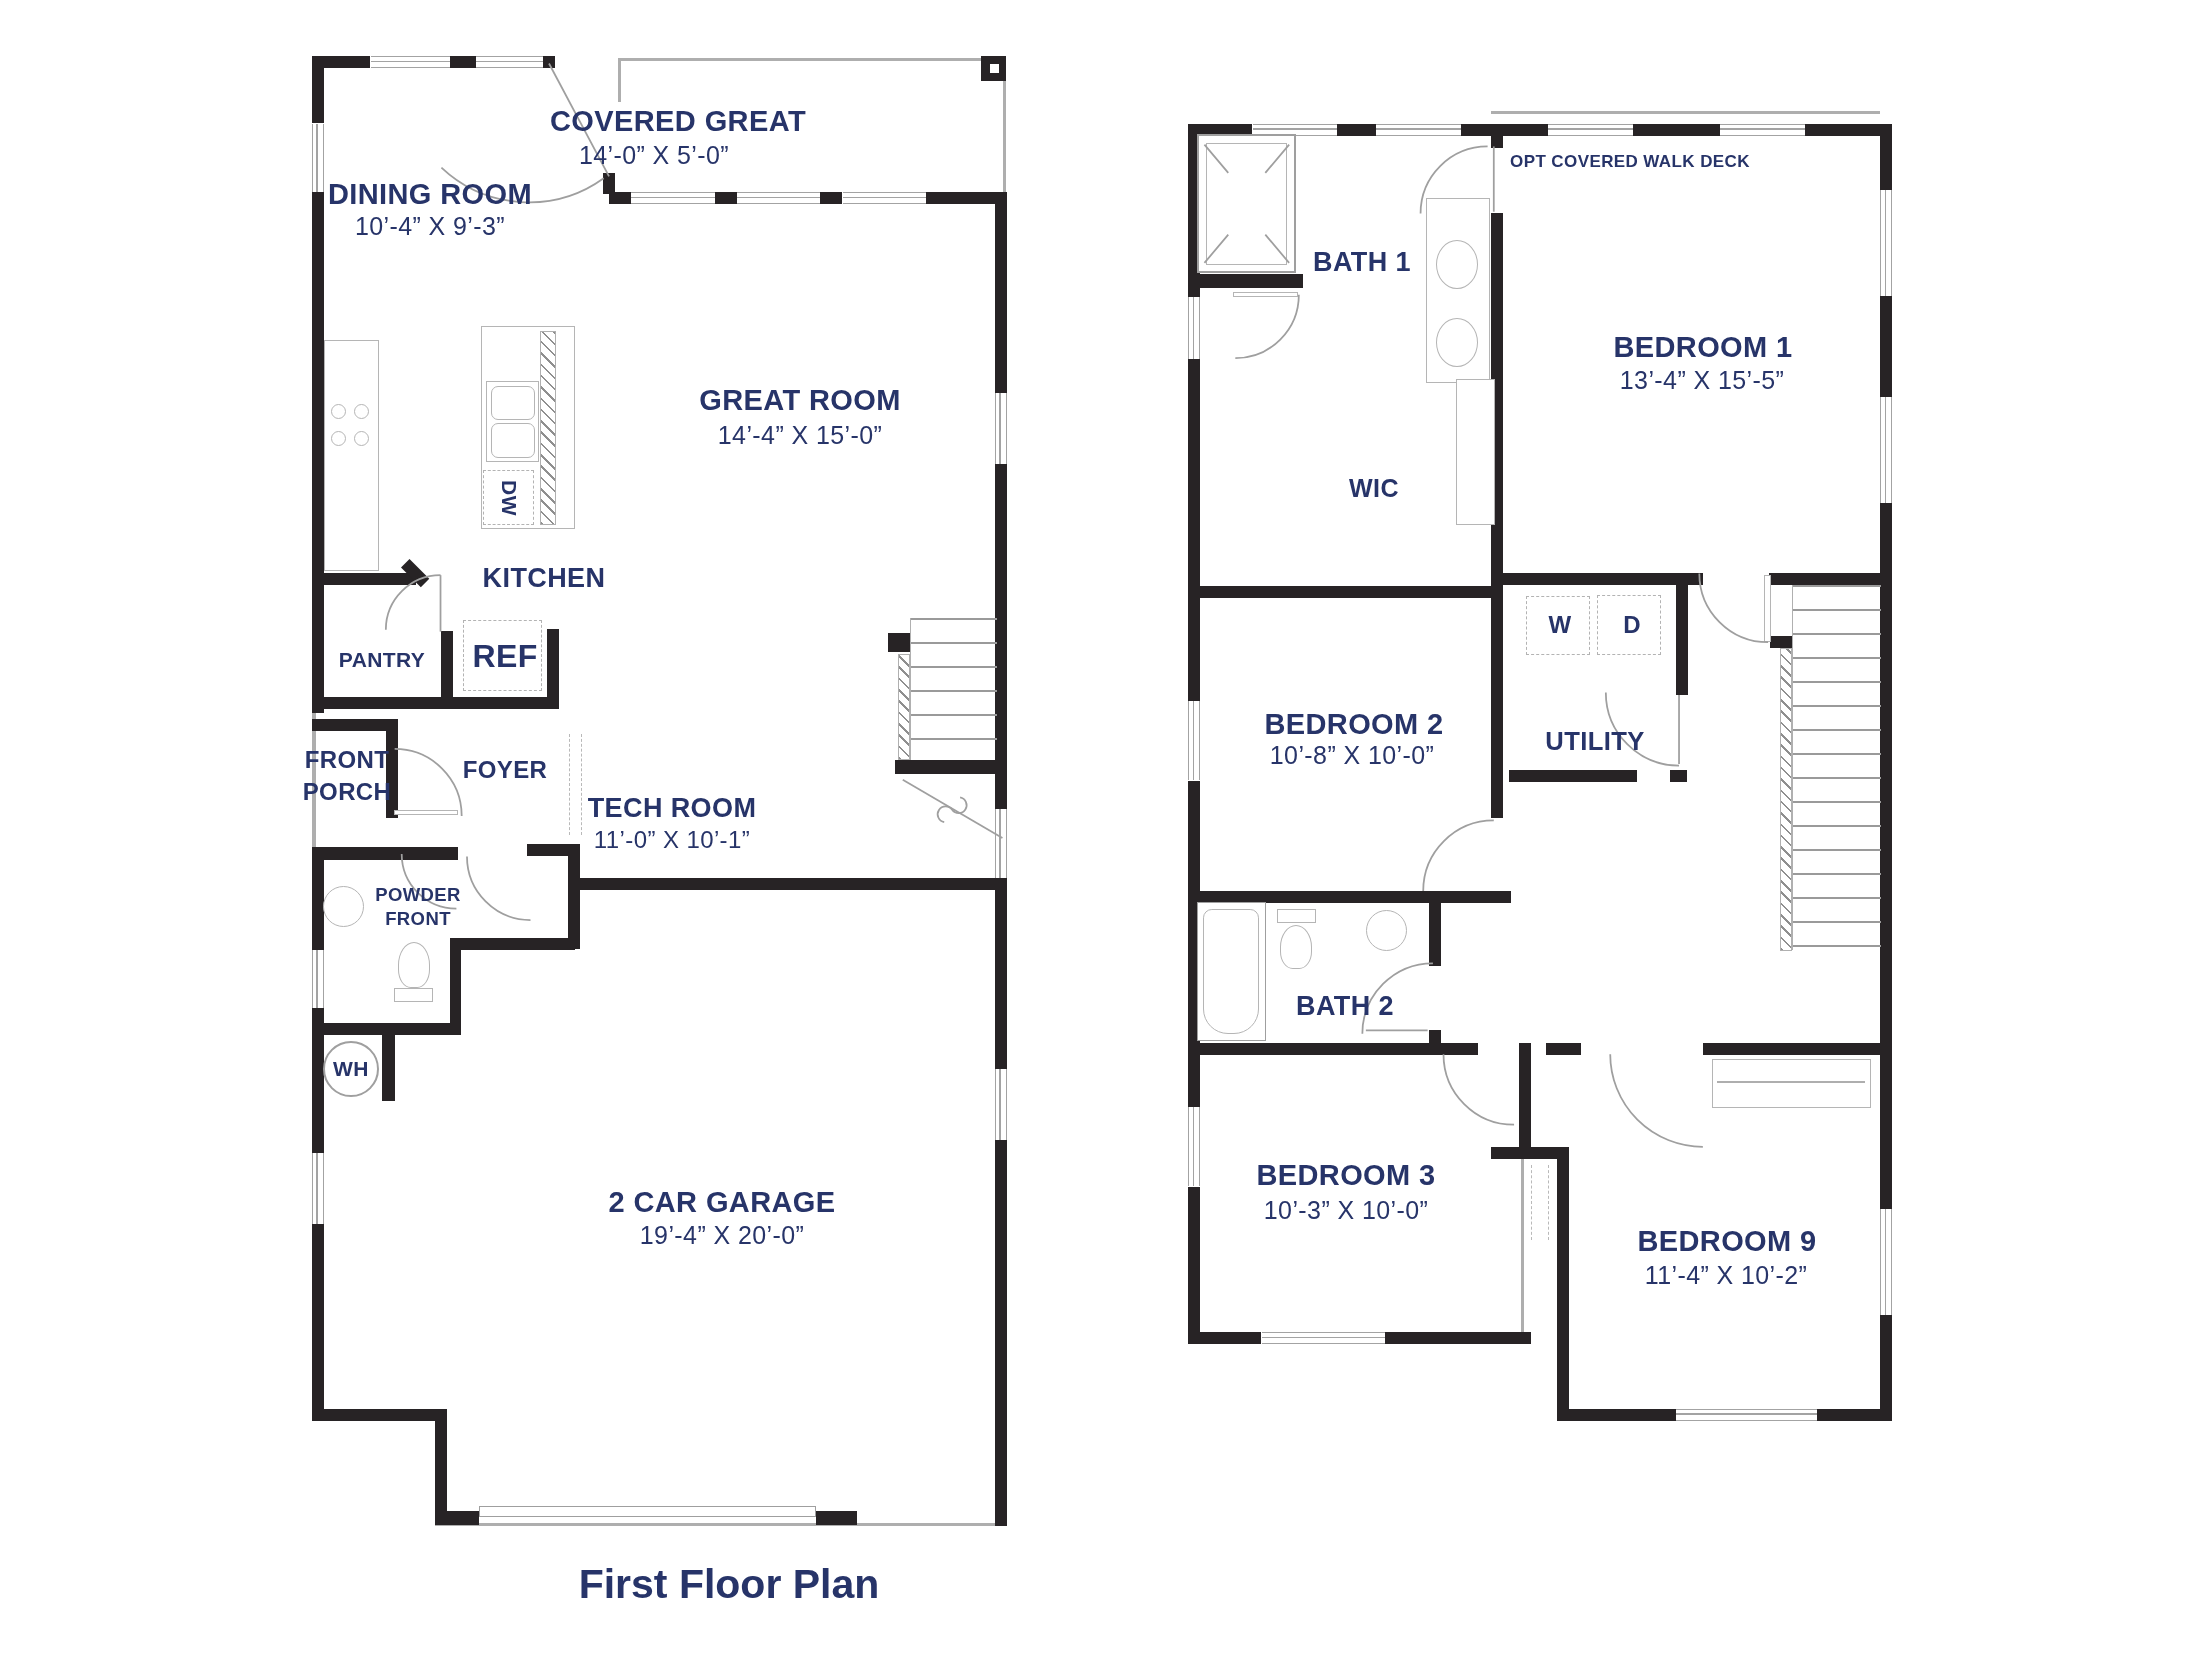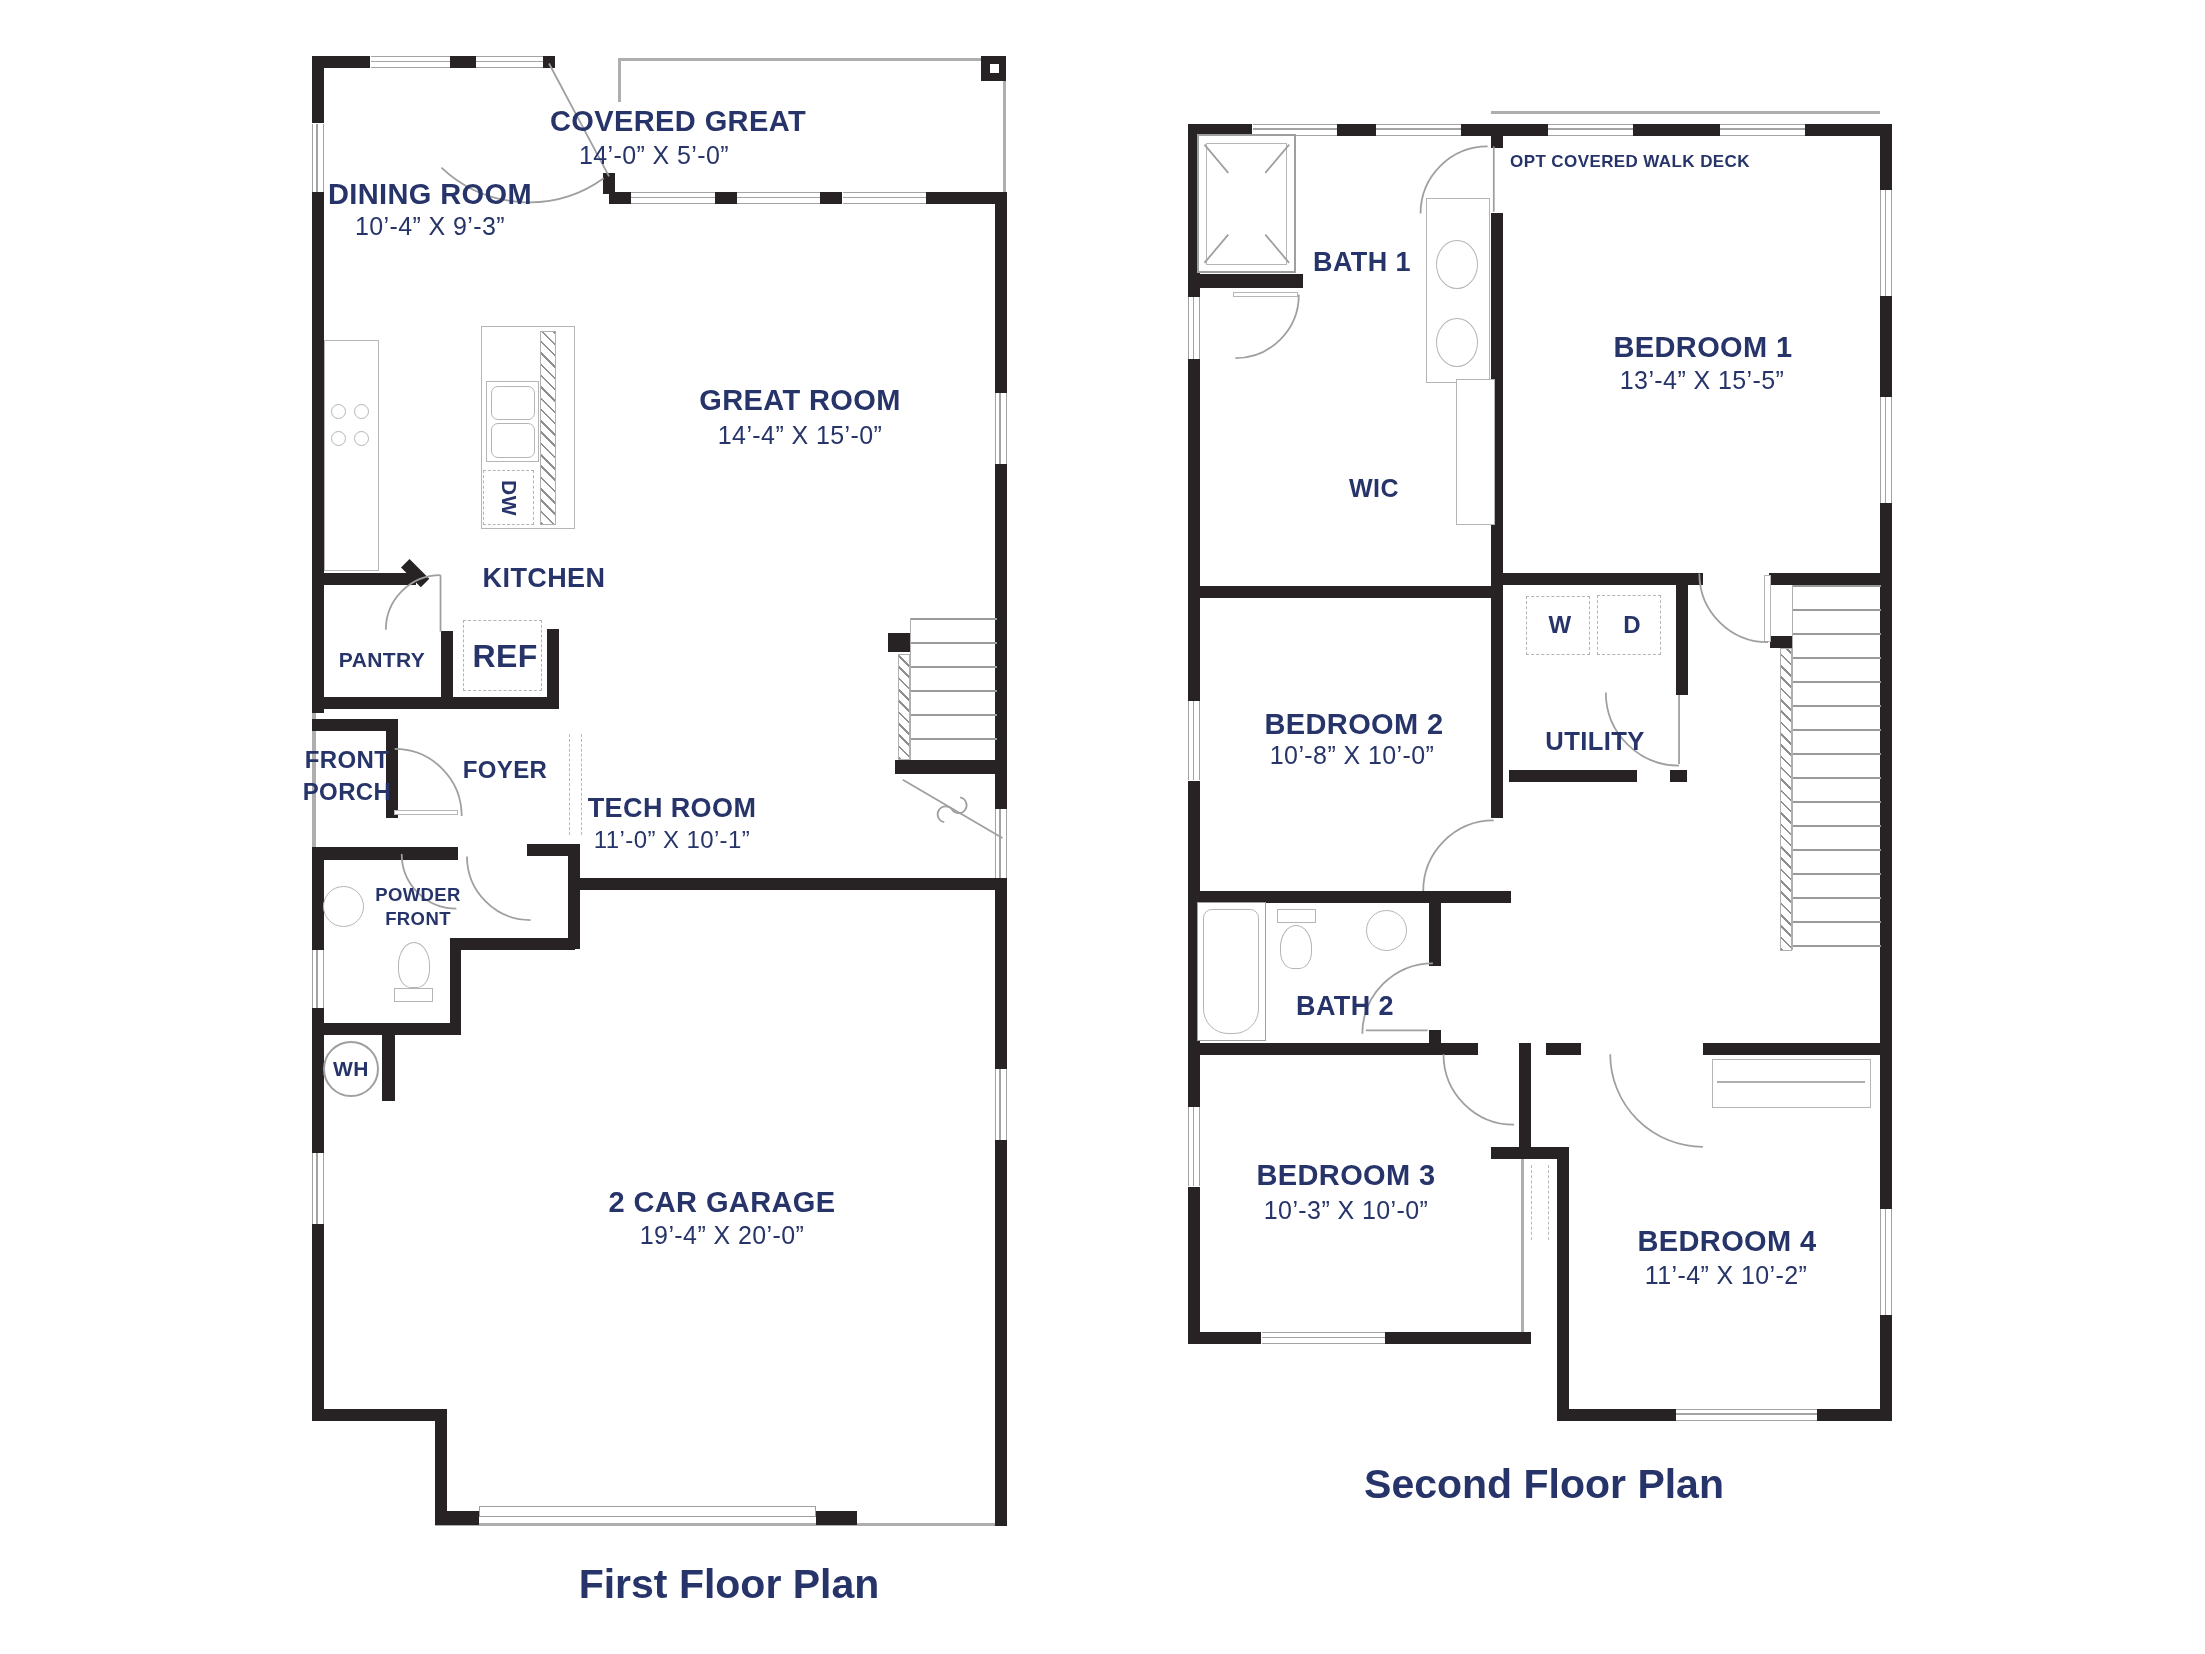--- a/index.html
+++ b/index.html
@@ -270,18 +270,17 @@
   <div class="c" style="left:1702px;top:380px;font-size:25px">13’-4” X 15’-5”</div>
   <div class="c b" style="left:1374px;top:488px;font-size:25px">WIC</div>
   <div class="c b" style="left:1354px;top:725px;font-size:29px">BEDROOM 2</div>
   <div class="c" style="left:1352px;top:755px;font-size:25px">10’-8” X 10’-0”</div>
   <div class="c b" style="left:1595px;top:742px;font-size:25.6px">UTILITY</div>
   <div class="c b" style="left:1560px;top:625px;font-size:24px">W</div>
   <div class="c b" style="left:1632px;top:625px;font-size:24px">D</div>
   <div class="c b" style="left:1345px;top:1007px;font-size:27px">BATH 2</div>
   <div class="c b" style="left:1346px;top:1176px;font-size:29px">BEDROOM 3</div>
   <div class="c" style="left:1346px;top:1210px;font-size:25px">10’-3” X 10’-0”</div>
-  <div class="c b" style="left:1727px;top:1242px;font-size:29px">BEDROOM 4</div>
+  <div class="c b" style="left:1727px;top:1242px;font-size:29px">BEDROOM 9</div>
   <div class="c" style="left:1726px;top:1275px;font-size:25px">11’-4” X 10’-2”</div>
-  <div class="c b" style="left:1544px;top:1484px;font-size:41px;letter-spacing:0">Second Floor Plan</div>
 
 </div>
 
 
 </body></html>

